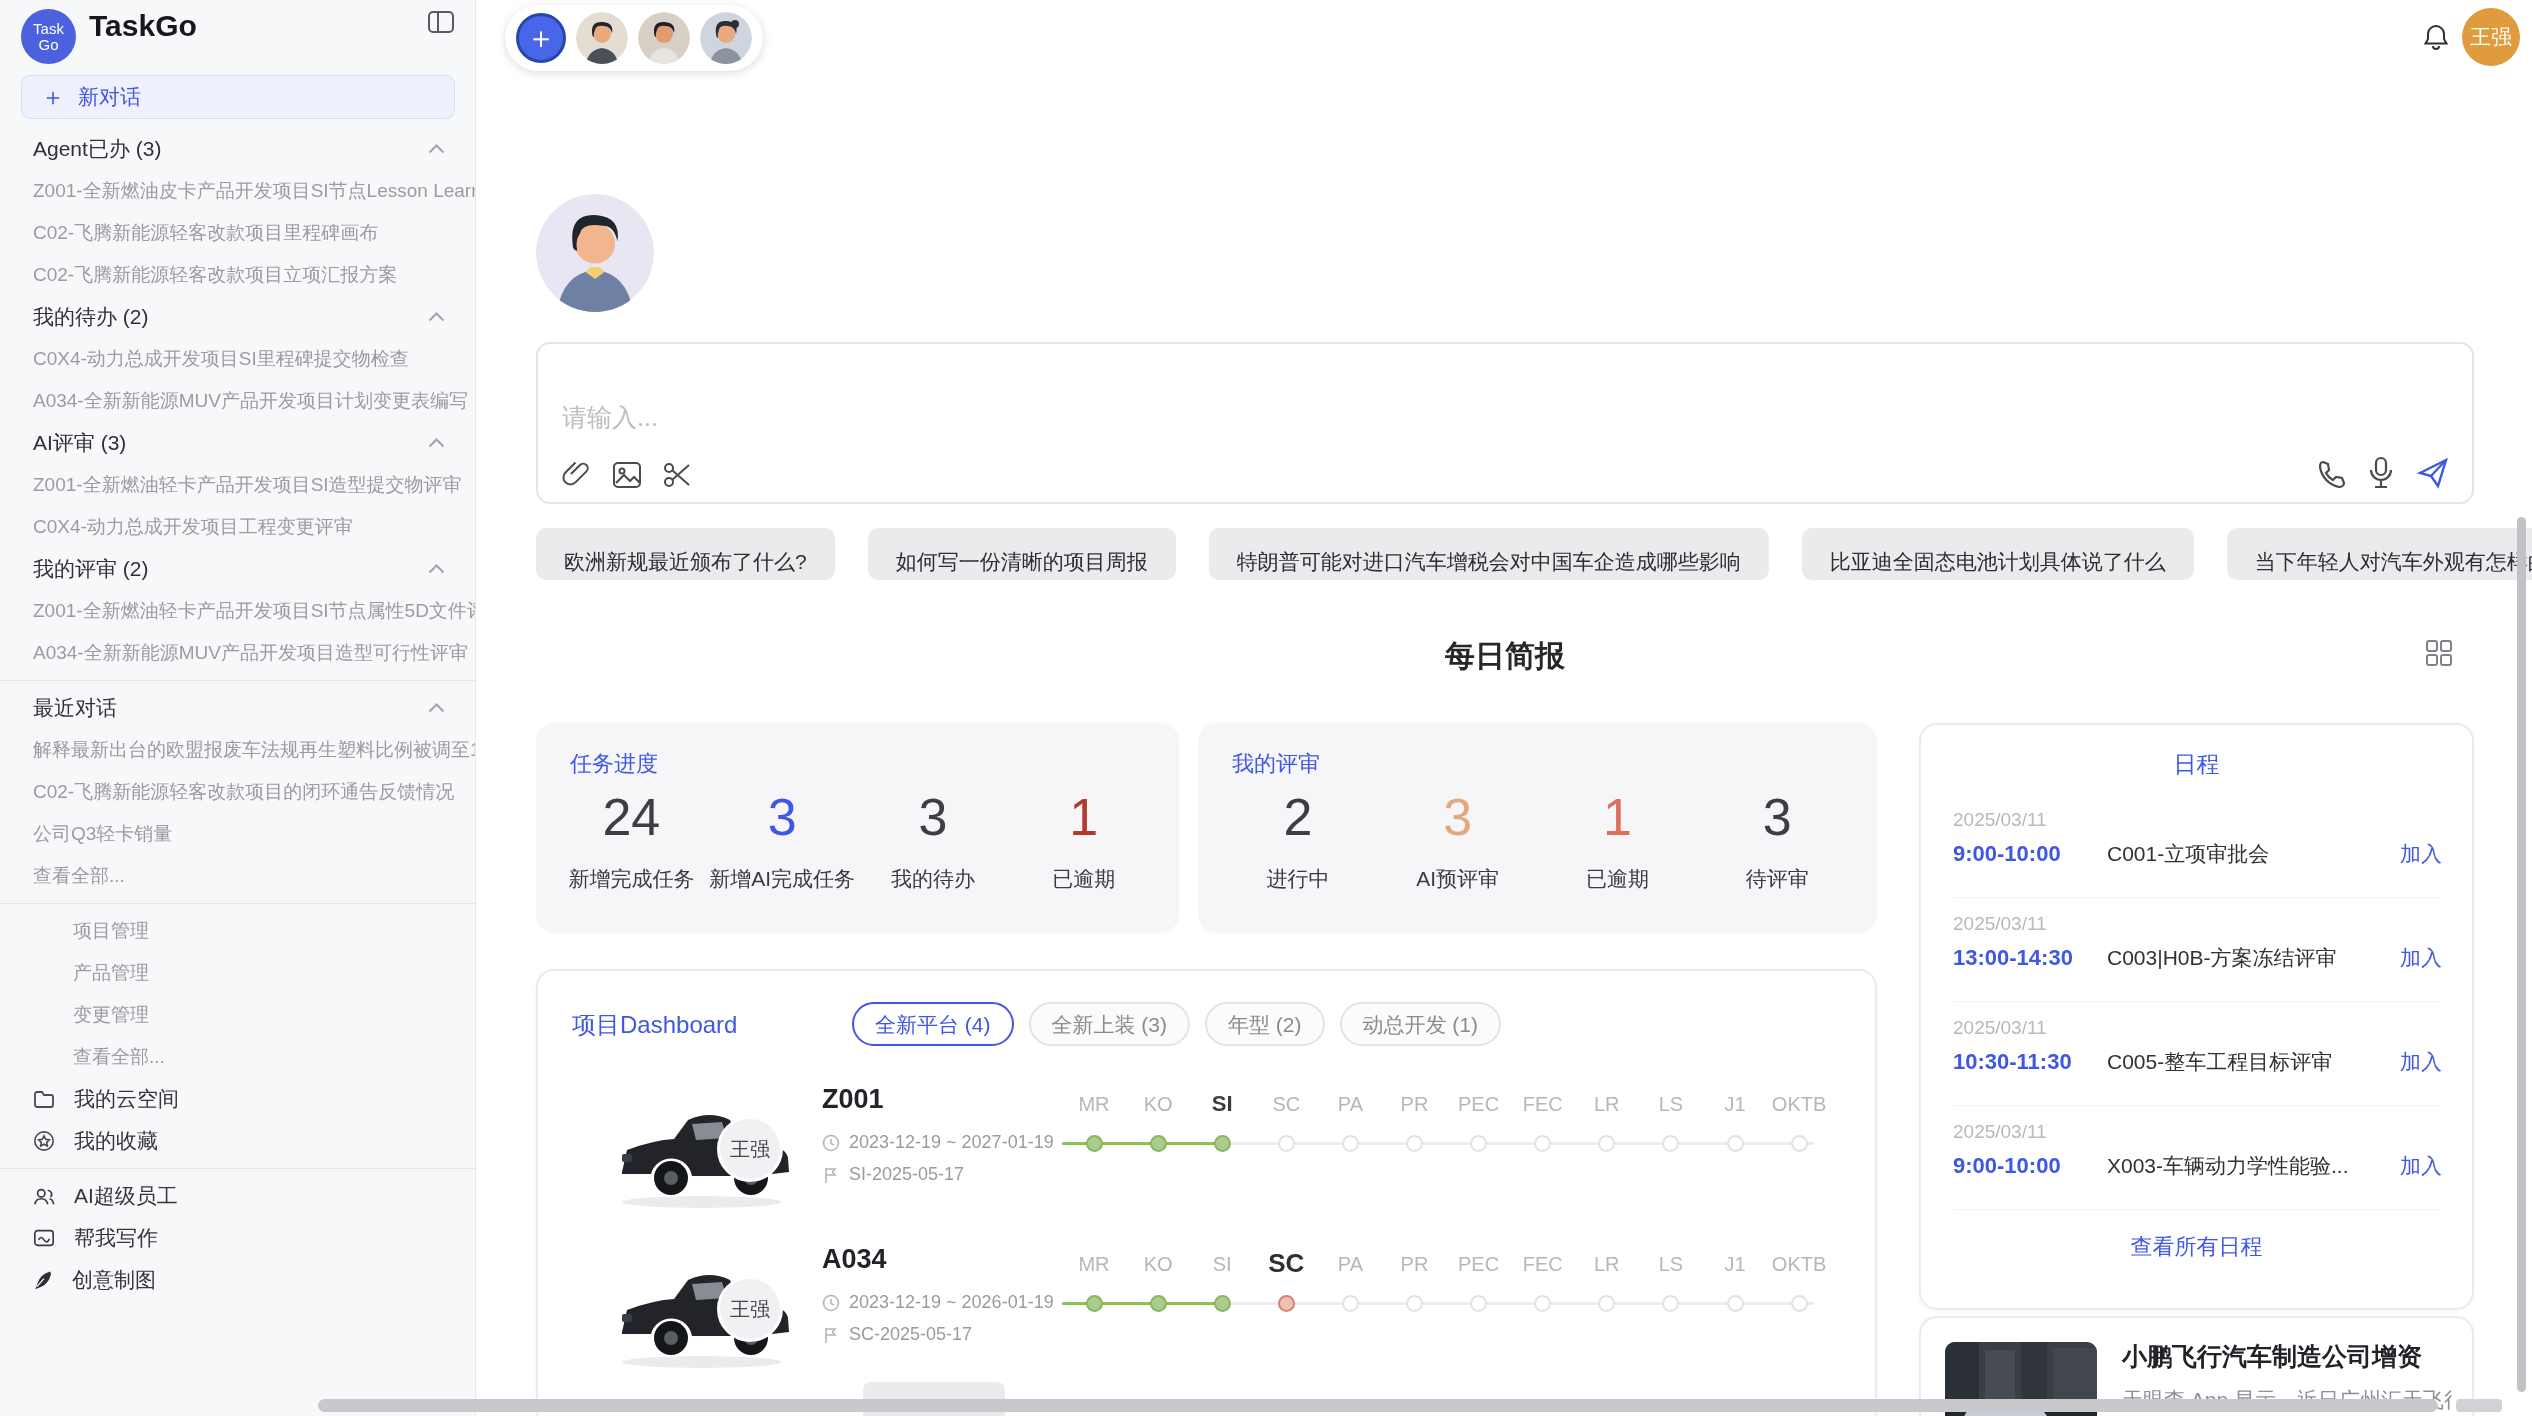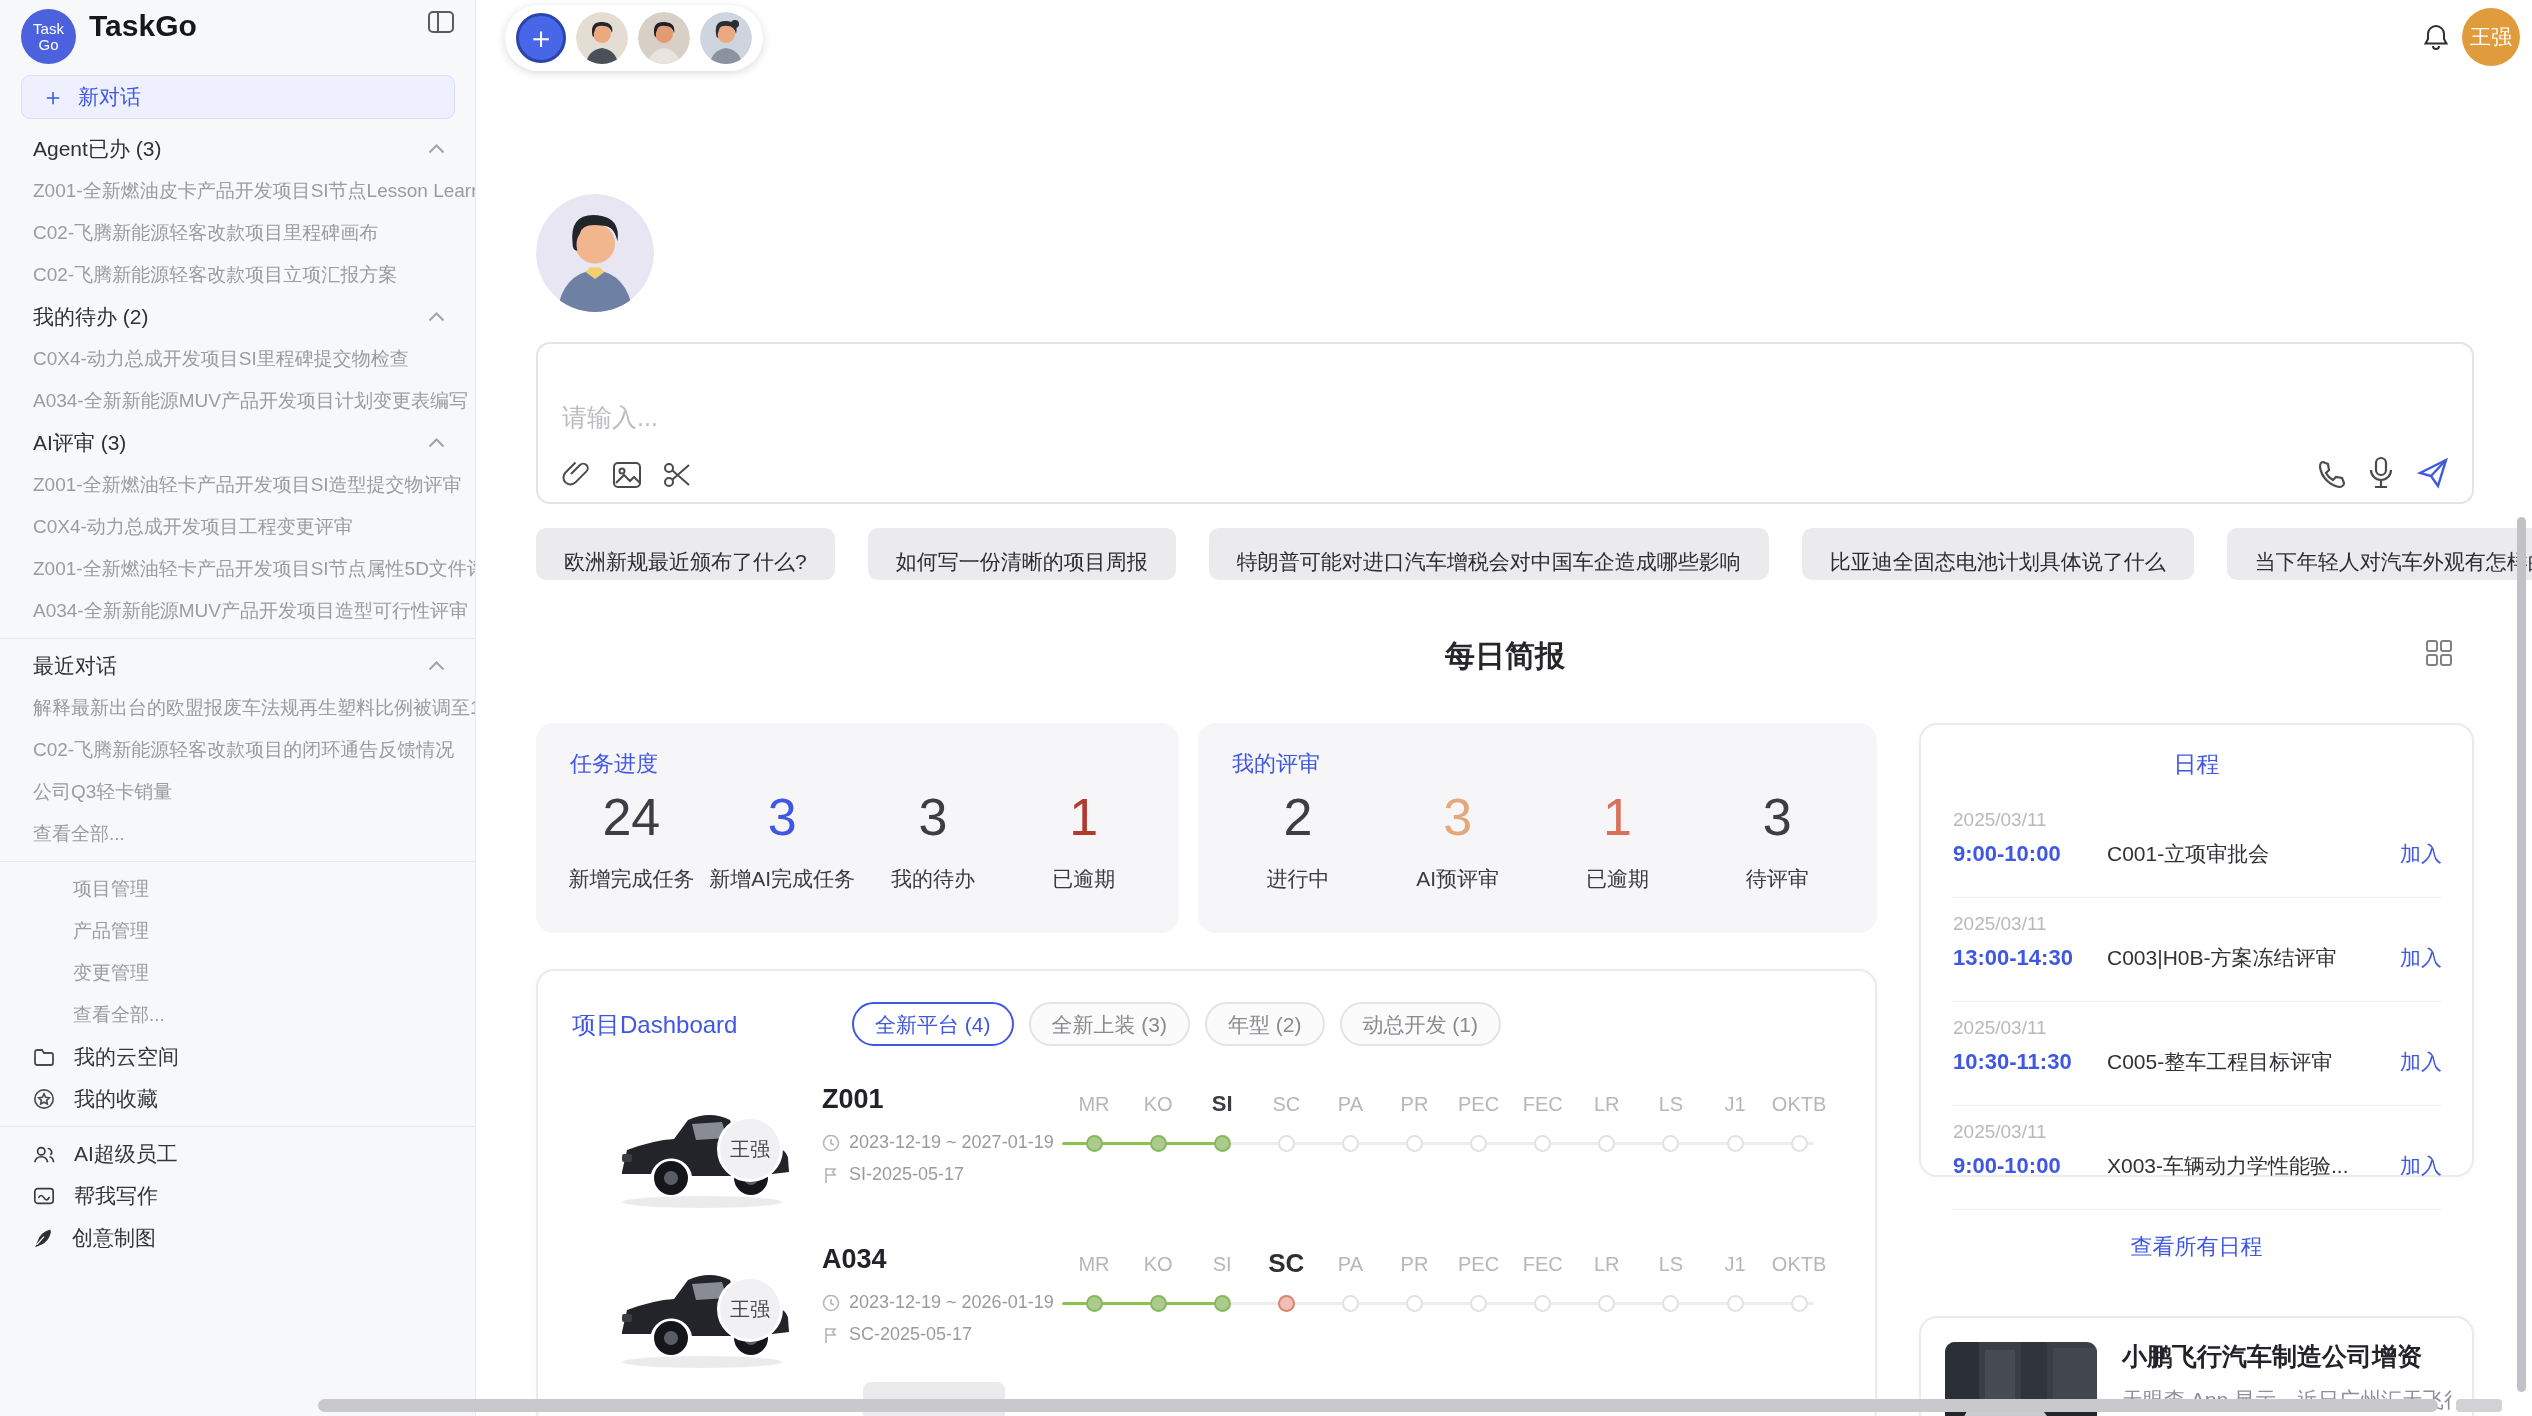--- a/index.html
+++ b/index.html
@@ -68,21 +68,21 @@
   #card-task { left:60px; width:643px; }
   #card-review { left:722px; width:679px; }
   .stat-title { position:absolute; left:34px; top:26px; font-size:22px; color:#3f57e3; }
   .stat-cols { position:absolute; left:20px; right:20px; top:62px; display:flex; }
   .stat-col { flex:1; text-align:center; }
   .stat-num { font-size:52px; font-weight:500; line-height:64px; }
   .stat-label { font-size:21px; color:#3a3a40; margin-top:16px; }
 
   .panel { position:absolute; background:#fff; border:2px solid #ebebee; border-radius:18px;
     box-shadow:0 1px 5px rgba(0,0,0,.04); }
-  #schedule { left:1443px; top:723px; width:555px; height:454px; }
+  #schedule { left:1443px; top:723px; width:555px; height:587px; }
   .sched-title { text-align:center; margin-top:24px; font-size:23px; color:#3f57e3; }
   .sched-list { margin:14px 30px 0 32px; }
   .sched-ev { padding:15px 0 29px; border-bottom:1px solid #f1f1f3; }
   .ev-date { font-size:19px; color:#b8b8bd; }
   .ev-row { display:flex; align-items:center; margin-top:9px; }
   .ev-time { width:154px; font-size:22px; font-weight:700; color:#3f57e3; }
   .ev-name { flex:1; font-size:21px; color:#323236; white-space:nowrap; overflow:hidden; }
   .ev-join { font-size:21px; color:#3f57e3; cursor:pointer; }
   .sched-all { text-align:center; margin-top:22px; font-size:22px; color:#3f57e3; cursor:pointer; }
 
@@ -165,20 +165,26 @@
         <div class="sb-item">C0X4-动力总成开发项目SI里程碑提交物检查</div>
         <div class="sb-item">A034-全新新能源MUV产品开发项目计划变更表编写</div>
         <div class="sb-head">
           <span class="hd-label">AI评审 (3)</span>
           <svg class="chev" width="17" height="10" viewBox="0 0 17 10" fill="none" stroke="currentColor" stroke-width="2">
             <path d="M1.5 8.5 L8.5 1.5 L15.5 8.5"></path>
           </svg>
         </div>
         <div class="sb-item">Z001-全新燃油轻卡产品开发项目SI造型提交物评审</div>
         <div class="sb-item">C0X4-动力总成开发项目工程变更评审</div>
+        <div class="sb-head">
+          <span class="hd-label">我的评审 (2)</span>
+          <svg class="chev" width="17" height="10" viewBox="0 0 17 10" fill="none" stroke="currentColor" stroke-width="2">
+            <path d="M1.5 8.5 L8.5 1.5 L15.5 8.5"></path>
+          </svg>
+        </div>
         <div class="sb-item">Z001-全新燃油轻卡产品开发项目SI节点属性5D文件评审</div>
         <div class="sb-item">A034-全新新能源MUV产品开发项目造型可行性评审</div>
       </div>
     <div class="sb-divider"></div>
     <div id="sb-recent">
         <div class="sb-head">
           <span class="hd-label">最近对话</span>
           <svg class="chev" width="17" height="10" viewBox="0 0 17 10" fill="none" stroke="currentColor" stroke-width="2">
             <path d="M1.5 8.5 L8.5 1.5 L15.5 8.5"></path>
           </svg>

